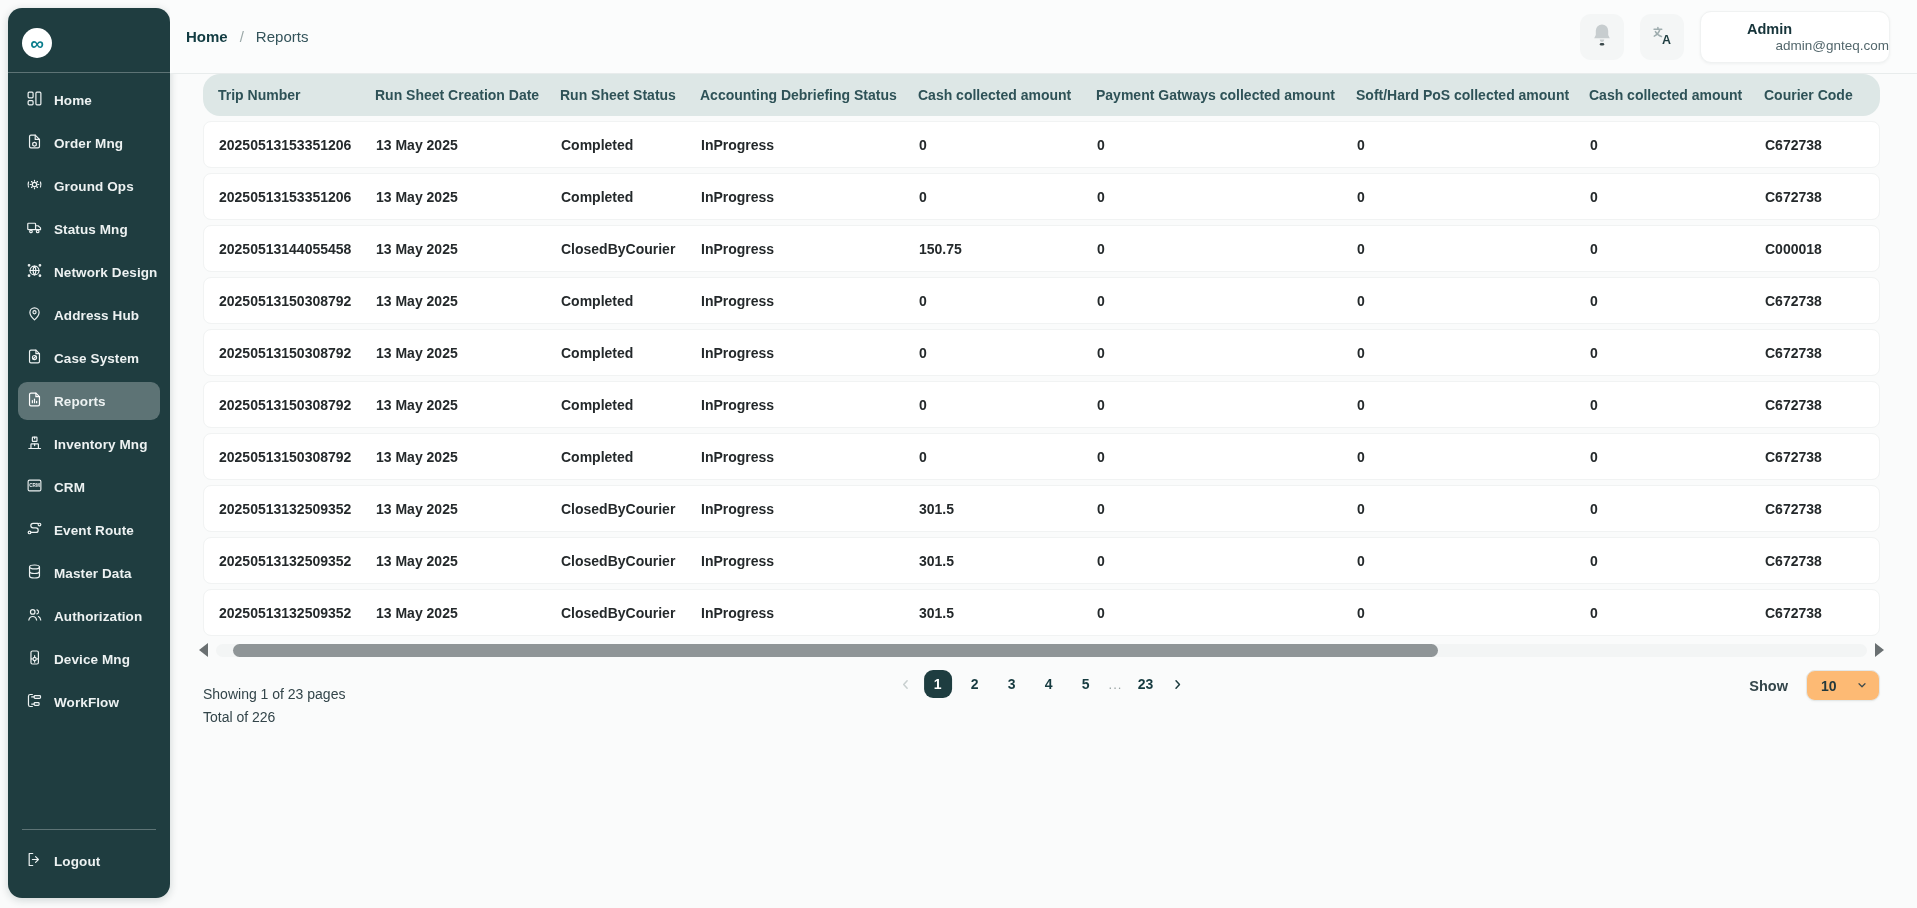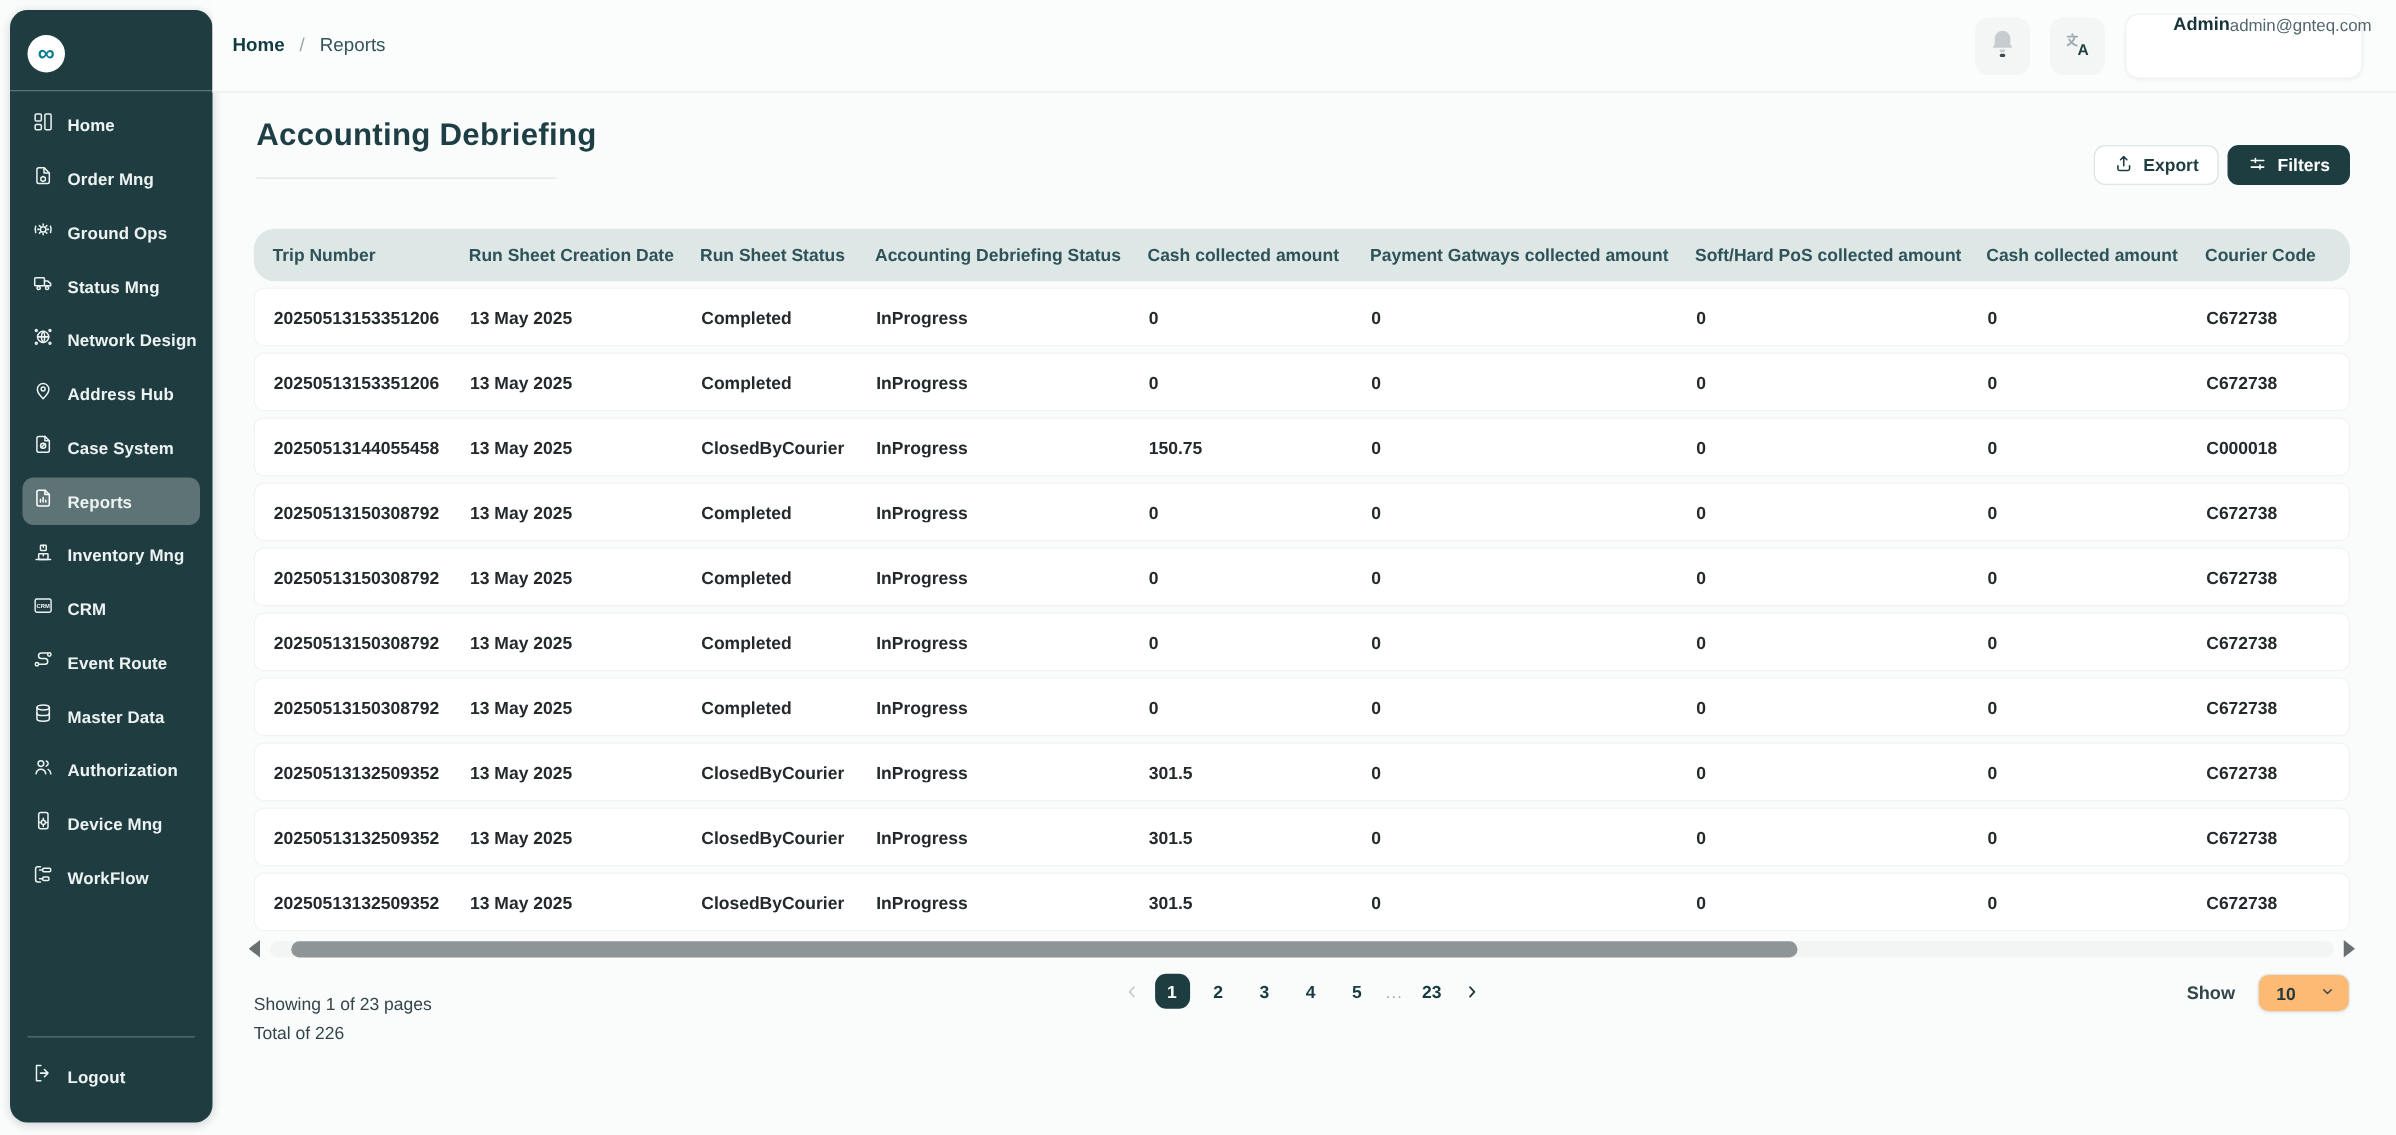--- a/index.html
+++ b/index.html
@@ -42,21 +42,21 @@
   .crumb-sep  { color:#9ba8a8; }
   .crumb-current { color:#33535a; }
   .top-right { display:flex; align-items:center; gap:16px; }
   .icon-btn {
     width:44px; height:46px; border-radius:11px; background:#f4f6f6;
     display:flex; align-items:center; justify-content:center; cursor:pointer; border:none;
   }
   .user-card {
     width:190px; height:52px; background:#ffffff; border:1px solid #f0f2f2;
     border-radius:11px; box-shadow:0 1px 3px rgba(20,40,40,.05);
-    display:flex; flex-direction:row; justify-content:center; padding-left:46px; cursor:pointer;
+    display:flex; flex-direction:column; justify-content:center; padding-left:46px; cursor:pointer;
   }
   .user-name { font-size:14.5px; font-weight:700; color:#16343a; }
   .user-email { font-size:13.5px; color:#53676c; margin-top:1px;text-align:right; }
 
   
   .content { position:absolute; left:170px; top:74px; right:0; bottom:0; }
   .page-head { position:relative; height:109px; }
   .page-title {
     position:absolute; left:35px; top:20px; font-size:25px; font-weight:700;
     color:#1d3e44; letter-spacing:.2px;
@@ -293,40 +293,20 @@
           </svg></span>
     </button>
     <div class="user-card">
       <span class="user-name">Admin</span>
       <span class="user-email">admin@gnteq.com</span>
     </div>
   </div>
 </header>
 
 <main class="content">
-  <div class="page-head">
-    <h1 class="page-title">Accounting Debriefing</h1>
-    <div class="title-underline"></div>
-    <div class="actions">
-      <button class="btn btn-export">
-        <span><svg width="16" height="16" viewBox="0 0 24 24" fill="none" stroke="#1e3d40" stroke-width="1.9" stroke-linecap="round" stroke-linejoin="round">
-              <path d="M12 14.5V4M8.2 7.2 12 3.4l3.8 3.8"></path>
-              <path d="M5 14.5V18a2 2 0 0 0 2 2h10a2 2 0 0 0 2-2v-3.5"></path>
-            </svg></span>
-        <span>Export</span>
-      </button>
-      <button class="btn btn-filters">
-        <span><svg width="16" height="16" viewBox="0 0 24 24" fill="none" stroke="#ffffff" stroke-width="1.9" stroke-linecap="round">
-              <path d="M4.5 8h15M4.5 16h15"></path>
-              <path d="M9.5 5.6v4.8M15 13.6v4.8"></path>
-            </svg></span>
-        <span>Filters</span>
-      </button>
-    </div>
-  </div>
 
   <section class="table">
     <div class="thead t-grid">
       <div class="th">Trip Number</div>
       <div class="th">Run Sheet Creation Date</div>
       <div class="th">Run Sheet Status</div>
       <div class="th">Accounting Debriefing Status</div>
       <div class="th">Cash collected amount</div>
       <div class="th">Payment Gatways collected amount</div>
       <div class="th">Soft/Hard PoS collected amount</div>

